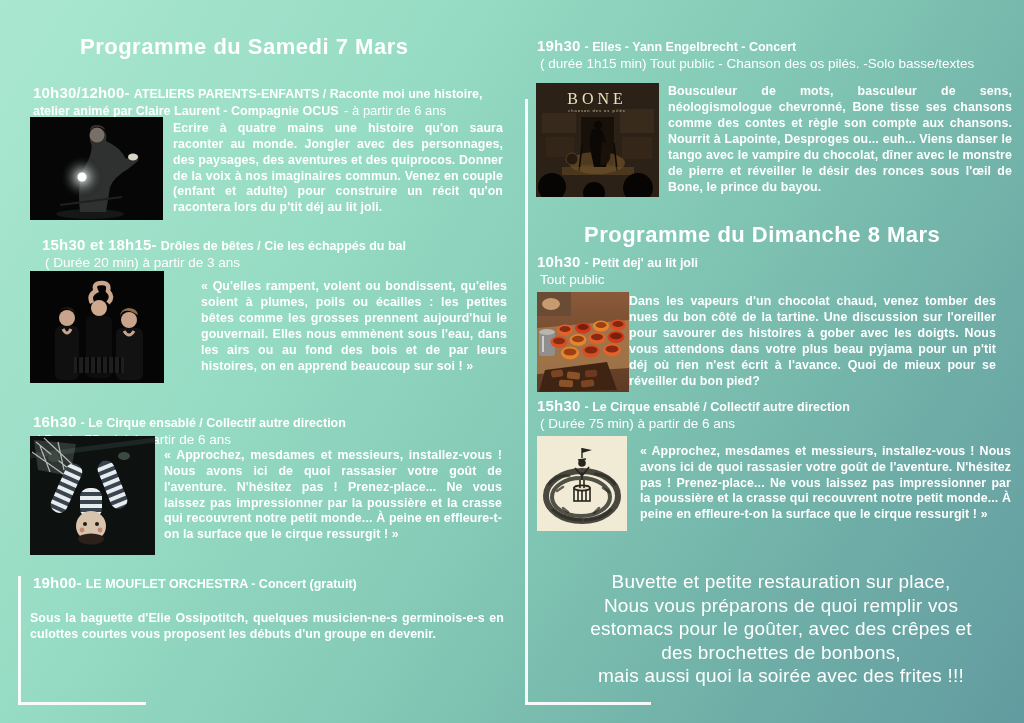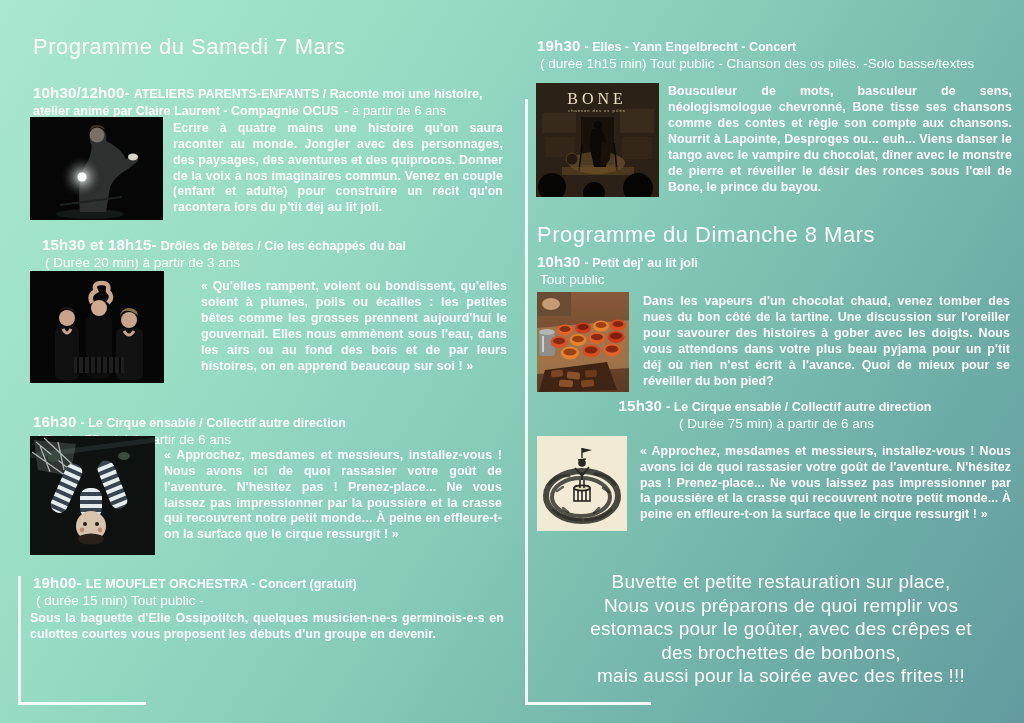--- a/index.html
+++ b/index.html
@@ -4,21 +4,21 @@
 <style>
   * { margin:0; padding:0; box-sizing:border-box; }
   html,body { width:1024px; height:723px; }
   .page {
     position:relative; width:1024px; height:723px; overflow:hidden;
     background: linear-gradient(122deg, #aae7d0 0%, #97dcc4 30%, #83c9b5 55%, #70b0a8 78%, #639ba0 100%);
     font-family:"Liberation Sans", sans-serif;
     color:#ffffff;
   }
   .abs { position:absolute; }
-  .prog-title { font-size:22px; font-weight:400; letter-spacing:.5px; }
+  .prog-title { font-size:22px; font-weight:700; letter-spacing:.5px;margin-left:47px; }
   .ev-head { line-height:16px; }
   .time { font-size:15px; font-weight:800; letter-spacing:.2px; }
   .etitle { font-size:12.5px; font-weight:700; margin-left:4px; }
   .age { font-size:13px; font-weight:400; margin-left:2px; }
   .sub { font-size:13.5px; font-weight:400; line-height:15px; margin-top:1px; margin-left:3px; }
   .row { display:flex; align-items:center; }
   .photo { flex:none; display:block; }
   .body {
     font-size:12.4px; font-weight:700; line-height:15.9px;
     text-align:justify; letter-spacing:.1px;
@@ -119,21 +119,20 @@
       <ellipse cx="24" cy="22" rx="6" ry="4" fill="#3c4a42"></ellipse>
       <ellipse cx="94" cy="20" rx="6" ry="4" fill="#3c4a42"></ellipse>
     </svg>
     <div class="body" style="width:338px;">« Approchez, mesdames et messieurs, installez-vous ! Nous avons ici de quoi rassasier votre goût de l'aventure. N'hésitez pas ! Prenez-place... Ne vous laissez pas impressionner par la poussière et la crasse qui recouvrent notre petit monde... À peine en effleure-t-on la surface que le cirque ressurgit ! »</div>
   </div>
 
   <div class="abs" style="left:33px; top:575px; width:474px;">
     <div class="ev-head">
       <span class="time">19h00-</span><span class="etitle">LE MOUFLET ORCHESTRA - Concert (gratuit)</span>
     </div>
-    <div class="sub">( durée 15 min) Tout public -</div>
   </div>
   <div class="abs body" style="left:30px; top:611px; width:474px;">Sous la baguette d'Elie Ossipotitch, quelques musicien-ne-s germinois-e-s en culottes courtes vous proposent les débuts d'un groupe en devenir.</div>
 
   <div class="abs" style="left:537px; top:38px; width:476px;">
     <div class="ev-head">
       <span class="time">19h30</span><span class="etitle">- Elles - Yann Engelbrecht - Concert</span>
     </div>
     <div class="sub">( durée 1h15 min) Tout public - Chanson des os pilés. -Solo basse/textes</div>
   </div>
   <div class="abs row" style="left:536px; top:83px; width:478px; gap:9px;">
@@ -161,21 +160,21 @@
   </div>
 
   <div class="abs prog-title" style="left:537px; top:222px;">Programme du Dimanche 8 Mars</div>
 
   <div class="abs" style="left:537px; top:254px; width:476px;">
     <div class="ev-head">
       <span class="time">10h30</span><span class="etitle">- Petit dej' au lit joli</span>
     </div>
     <div class="sub">Tout public</div>
   </div>
-  <div class="abs row" style="left:537px; top:292px; width:477px; gap:14px;">
+  <div class="abs row" style="left:537px; top:292px; width:477px; gap:0;">
     <svg class="photo" width="92" height="100" viewBox="0 0 92 100">
       <defs>
         <linearGradient id="tbl" x1="0" y1="0" x2="0" y2="1">
           <stop offset="0%" stop-color="#8a5a3a"></stop>
           <stop offset="100%" stop-color="#5c3a24"></stop>
         </linearGradient>
       </defs>
       <rect width="92" height="100" fill="url(#tbl)"></rect>
       <rect x="0" y="0" width="34" height="24" fill="#6a4c34"></rect>
       <ellipse cx="14" cy="12" rx="9" ry="6" fill="#c79b72"></ellipse>
@@ -210,21 +209,21 @@
       <polygon points="8,78 70,70 80,98 2,100" fill="#3f2414"></polygon>
       <rect x="14" y="78" width="12" height="7" rx="2" fill="#7a4522" transform="rotate(-8 20 81)"></rect>
       <rect x="30" y="80" width="13" height="7" rx="2" fill="#8a5228" transform="rotate(6 36 83)"></rect>
       <rect x="48" y="78" width="12" height="7" rx="2" fill="#6b3a1e" transform="rotate(-5 54 81)"></rect>
       <rect x="22" y="88" width="14" height="7" rx="2" fill="#8a5228" transform="rotate(4 29 91)"></rect>
       <rect x="44" y="88" width="13" height="7" rx="2" fill="#7a4522" transform="rotate(-7 50 91)"></rect>
     </svg>
     <div class="body" style="width:367px;">Dans les vapeurs d'un chocolat chaud, venez tomber des nues du bon côté de la tartine. Une discussion sur l'oreiller pour savourer des histoires à gober avec les doigts. Nous vous attendons dans votre plus beau pyjama pour un p'tit déj où rien n'est écrit à l'avance. Quoi de mieux pour se réveiller du bon pied?</div>
   </div>
 
-  <div class="abs" style="left:537px; top:398px; width:476px;text-align:center;">
+  <div class="abs" style="left:537px; top:398px; width:476px;">
     <div class="ev-head">
       <span class="time">15h30</span><span class="etitle">- Le Cirque ensablé / Collectif autre direction</span>
     </div>
     <div class="sub">( Durée 75 min) à partir de 6 ans</div>
   </div>
   <div class="abs row" style="left:537px; top:436px; width:477px; gap:13px;">
     <svg class="photo" width="90" height="95" viewBox="0 0 90 95">
       <rect width="90" height="95" fill="#f1ead4"></rect>
       <g stroke="#2b2b24" fill="none" stroke-linecap="round">
         <ellipse cx="45" cy="60" rx="36" ry="25" stroke-width="6" opacity=".85"></ellipse>
@@ -246,16 +245,16 @@
       <polygon points="45,12 55,14 45,17" fill="#26261f"></polygon>
     </svg>
     <div class="body" style="width:371px;">« Approchez, mesdames et messieurs, installez-vous ! Nous avons ici de quoi rassasier votre goût de l'aventure. N'hésitez pas ! Prenez-place... Ne vous laissez pas impressionner par la poussière et la crasse qui recouvrent notre petit monde... À peine en effleure-t-on la surface que le cirque ressurgit ! »</div>
   </div>
 
   <div class="abs footer" style="left:528px; top:570px; width:478px;padding-left:28px;">
     <div>Buvette et petite restauration sur place,</div>
     <div>Nous vous préparons de quoi remplir vos</div>
     <div>estomacs pour le goûter, avec des crêpes et</div>
     <div>des brochettes de bonbons,</div>
-    <div>mais aussi pour la soirée avec des frites !!!</div>
+    <div>mais aussi quoi la soirée avec des frites !!!</div>
   </div>
 
 </div>
 
 </body></html>

